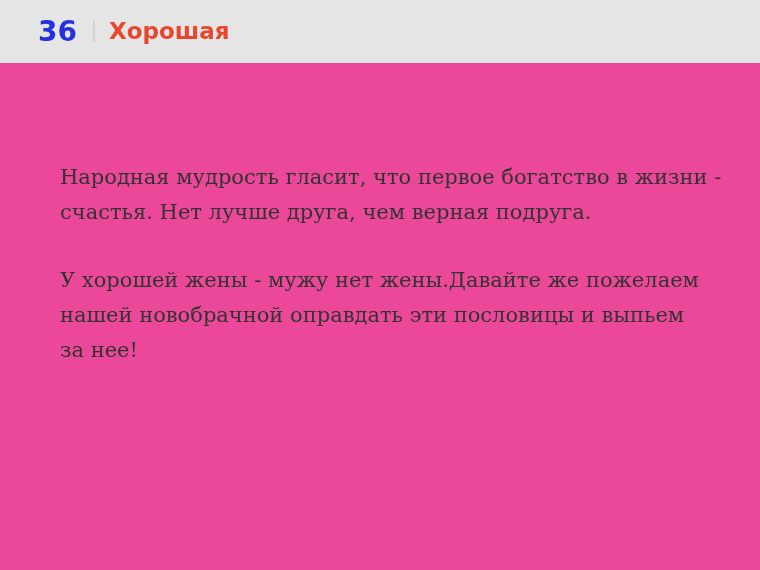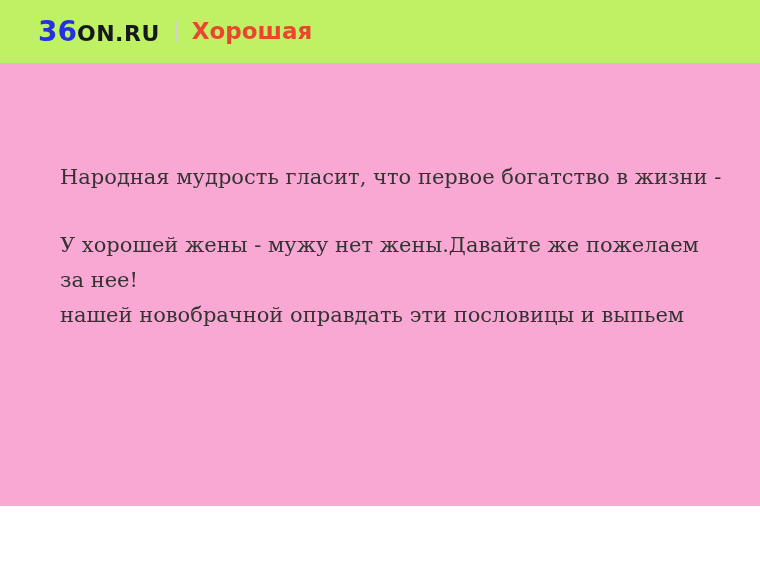--- a/index.html
+++ b/index.html
@@ -5,21 +5,21 @@
   * { margin: 0; padding: 0; box-sizing: border-box; }
   html, body {
     width: 760px;
     height: 570px;
     overflow: hidden;
     background: #ffffff;
     font-family: "DejaVu Serif", serif;
   }
   .header {
     height: 63px;
-    background: #bef264;
+    background: #e5e5e5;
     display: flex;
     align-items: center;
     padding-left: 38px;
   }
   .logo {
     display: flex;
     align-items: baseline;
     text-decoration: none;
     font-family: "DejaVu Sans", sans-serif;
     font-weight: bold;
@@ -46,50 +46,50 @@
   .section-link {
     font-family: "DejaVu Sans", sans-serif;
     font-weight: bold;
     font-size: 23px;
     line-height: 1;
     color: #e8462f;
     text-decoration: none;
     cursor: pointer;
   }
   .content {
-    height: 443px;
-    background: #f9a8d4;
+    height: 507px;
+    background: #ec4899;
     padding: 97px 55px 0 60px;
   }
   .para {
     font-size: 21px;
     line-height: 35px;
     color: #333333;
     margin: 0 0 33px 0;
     font-weight: normal;
   }
   .line {
     display: block;
     white-space: nowrap;
   }
 </style>
 </head>
 <body>
 
 <div class="header">
   <a class="logo" href="#">
     <span class="logo-num">36</span>
-    <span class="logo-domain">ON.RU</span>
   </a>
   <span class="divider"></span>
   <a class="section-link" href="#">Хорошая</a>
 </div>
 
 <div class="content">
   <p class="para">
     <span class="line">Народная мудрость гласит, что первое богатство в жизни -</span>
+    <span class="line">счастья. Нет лучше друга, чем верная подруга.</span>
   </p>
   <p class="para">
     <span class="line">У хорошей жены - мужу нет жены.Давайте же пожелаем</span>
+    <span class="line">нашей новобрачной оправдать эти пословицы и выпьем</span>
     <span class="line">за нее!</span>
-    <span class="line">нашей новобрачной оправдать эти пословицы и выпьем</span>
   </p>
 </div>
 
 </body></html>

